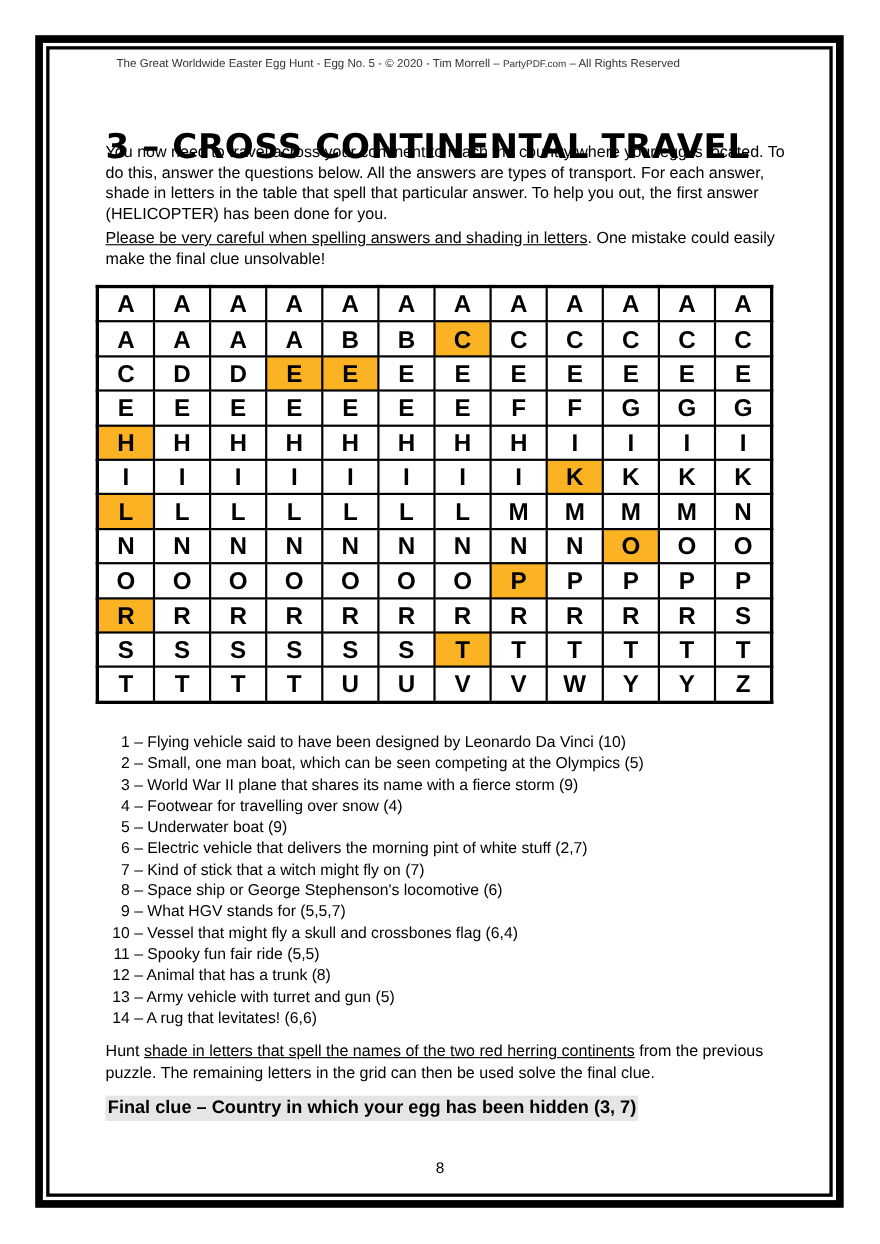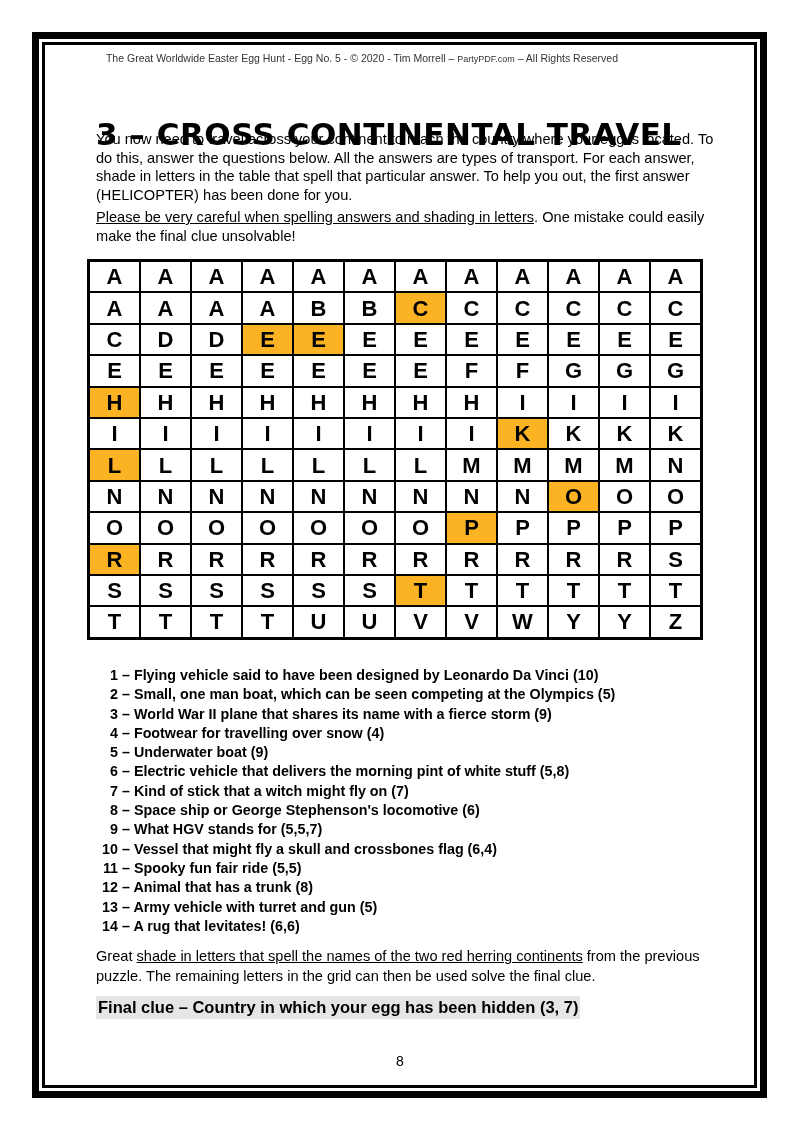--- a/index.html
+++ b/index.html
@@ -9,21 +9,21 @@
   .header-line { position: absolute; top: 52px; left: 0; width: 724px; text-align: center; font-size: 10.5px; color: #333; letter-spacing: 0; }
   .header-line .brand { font-size: 9px; }
   .title { position: absolute; left: 96px; top: 116px; font-family: "DejaVu Sans", sans-serif; font-weight: bold; font-size: 31px; letter-spacing: 0.5px; }
   .intro { position: absolute; left: 96px; top: 130px; width: 620px; font-size: 14.6px; line-height: 18.5px; }
   .warning { position: absolute; left: 96px; top: 208px; width: 620px; font-size: 14.6px; line-height: 18.5px; }
   .u { text-decoration: underline; }
   .grid { position: absolute; left: 87px; top: 259px; border-collapse: collapse; border: 3px solid #000; }
   .grid td { width: 49px; height: 29.4px; border: 2.5px solid #000; text-align: center; vertical-align: middle; font-weight: bold; font-size: 22px; padding: 0; line-height: 29px; }
   .grid td.shaded { background: #fbb324; }
   .clues { position: absolute; left: 96px; top: 666px; width: 600px; font-size: 14.3px; line-height: 19.3px; margin: 0; padding: 0; list-style: none; }
-  .clues li { white-space: nowrap; font-weight: bold; }
+  .clues li { white-space: nowrap; }
   .clues .num { display: inline-block; width: 22px; text-align: right; }
   .next { position: absolute; left: 96px; top: 947px; width: 620px; font-size: 14.6px; line-height: 19.5px; }
   .final { position: absolute; left: 96px; top: 996px; font-weight: bold; font-size: 16.5px; background: #ffff00; padding: 1px 2px 2px 2px; line-height: 20px; }
   .page-num { position: absolute; top: 1053px; left: 0; width: 800px; text-align: center; font-size: 14px; }
 </style>
 </head>
 <body>
 
 <div class="frame-outer"></div>
 <div class="frame-inner"></div>
@@ -208,28 +208,28 @@
       </tr>
     </tbody>
 </table>
 
 <ul class="clues" id="clue-list">
     <li><span class="num">1</span><span> – </span><span>Flying vehicle said to have been designed by Leonardo Da Vinci (10)</span></li>
     <li><span class="num">2</span><span> – </span><span>Small, one man boat, which can be seen competing at the Olympics (5)</span></li>
     <li><span class="num">3</span><span> – </span><span>World War II plane that shares its name with a fierce storm (9)</span></li>
     <li><span class="num">4</span><span> – </span><span>Footwear for travelling over snow (4)</span></li>
     <li><span class="num">5</span><span> – </span><span>Underwater boat (9)</span></li>
-    <li><span class="num">6</span><span> – </span><span>Electric vehicle that delivers the morning pint of white stuff (5,8)</span></li>
+    <li><span class="num">6</span><span> – </span><span>Electric vehicle that delivers the morning pint of white stuff (2,7)</span></li>
     <li><span class="num">7</span><span> – </span><span>Kind of stick that a witch might fly on (7)</span></li>
     <li><span class="num">8</span><span> – </span><span>Space ship or George Stephenson's locomotive (6)</span></li>
     <li><span class="num">9</span><span> – </span><span>What HGV stands for (5,5,7)</span></li>
     <li><span class="num">10</span><span> – </span><span>Vessel that might fly a skull and crossbones flag (6,4)</span></li>
     <li><span class="num">11</span><span> – </span><span>Spooky fun fair ride (5,5)</span></li>
     <li><span class="num">12</span><span> – </span><span>Animal that has a trunk (8)</span></li>
     <li><span class="num">13</span><span> – </span><span>Army vehicle with turret and gun (5)</span></li>
     <li><span class="num">14</span><span> – </span><span>A rug that levitates! (6,6)</span></li>
   </ul>
 
-<div class="next"><span>Great </span><span class="u">shade in letters that spell the names of the two red herring continents</span><span> from the previous puzzle.  The remaining letters in the grid can then be used solve the final clue.</span></div>
+<div class="next"><span>Hunt </span><span class="u">shade in letters that spell the names of the two red herring continents</span><span> from the previous puzzle.  The remaining letters in the grid can then be used solve the final clue.</span></div>
 
 <div class="final" style="background: #e5e5e5;">Final clue – Country in which your egg has been hidden (3, 7)</div>
 
 <div class="page-num">8</div>
 
 </body></html>

